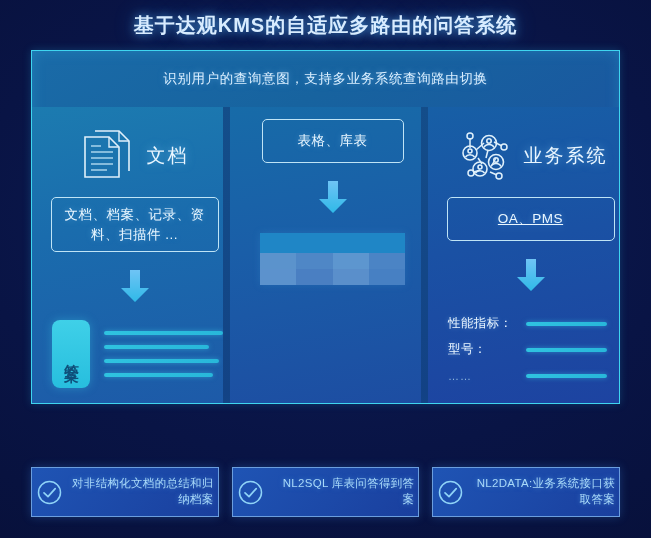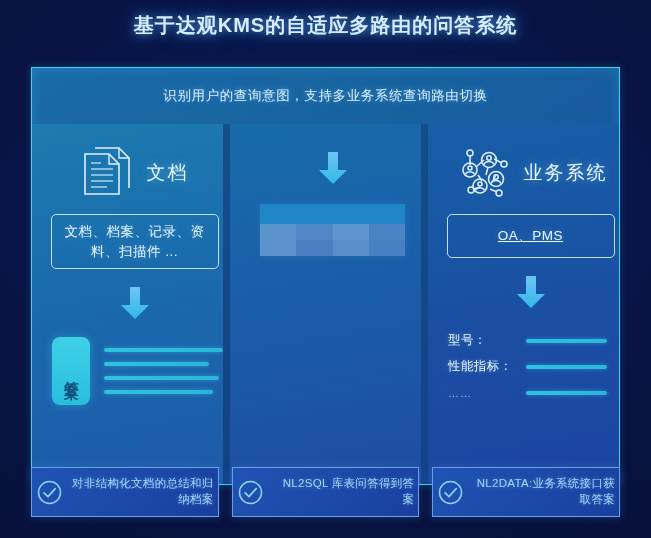--- a/index.html
+++ b/index.html
@@ -26,22 +26,22 @@
     font-weight: bold;
     letter-spacing: 1px;
     color: #d8ecff;
     text-shadow: 0 0 10px rgba(90,190,255,.75), 0 0 22px rgba(60,150,255,.45);
     white-space: nowrap;
   }
 
   
   .panel {
     position: absolute;
-    left: 31px; top: 67px;
-    width: 589px; height: 418px;
+    left: 31px; top: 50px;
+    width: 589px; height: 354px;
     border: 1.5px solid #3fd5ef;
     background: linear-gradient(150deg, #1a6ba8 0%, #17639f 30%, #1a55a0 65%, #1b47a0 100%);
     box-shadow: 0 0 14px rgba(60,200,240,.22) inset, 0 0 8px rgba(40,170,220,.25);
     overflow: hidden;
   }
   .subtitle-row {
     height: 56px;
     display: flex;
     align-items: center;
     justify-content: center;
@@ -274,20 +274,21 @@
           <div class="line" style="width:97%"></div>
           <div class="line" style="width:92%"></div>
         </div>
       </div>
     </div>
 
     <div class="divider"></div>
 
     <div class="col col-2">
 
+      <div class="tag tag-2">表格、库表</div>
 
       <div class="arrow-wrap">
         <span>
           <svg width="34" height="36" viewBox="0 0 34 36">
             <defs>
               <linearGradient id="ag2" x1="0" y1="0" x2="0" y2="1">
                 <stop offset="0%" stop-color="#6fc4f5"></stop>
                 <stop offset="100%" stop-color="#2fb9e8"></stop>
               </linearGradient>
             </defs>
@@ -374,25 +375,25 @@
                 <stop offset="100%" stop-color="#2fb9e8"></stop>
               </linearGradient>
             </defs>
             <path d="M12 2 H22 V20 H31 L17 34 L3 20 H12 Z" fill="url(#ag3)"></path>
           </svg>
         </span>
       </div>
 
       <div class="res3">
         <div class="field">
-          <span class="field-label">型号：</span>
+          <span class="field-label">性能指标：</span>
           <span class="field-value"></span>
         </div>
         <div class="field">
-          <span class="field-label">性能指标：</span>
+          <span class="field-label">型号：</span>
           <span class="field-value"></span>
         </div>
         <div class="field">
           <span class="field-label dim">……</span>
           <span class="field-value"></span>
         </div>
       </div>
     </div>
 
   </div>

